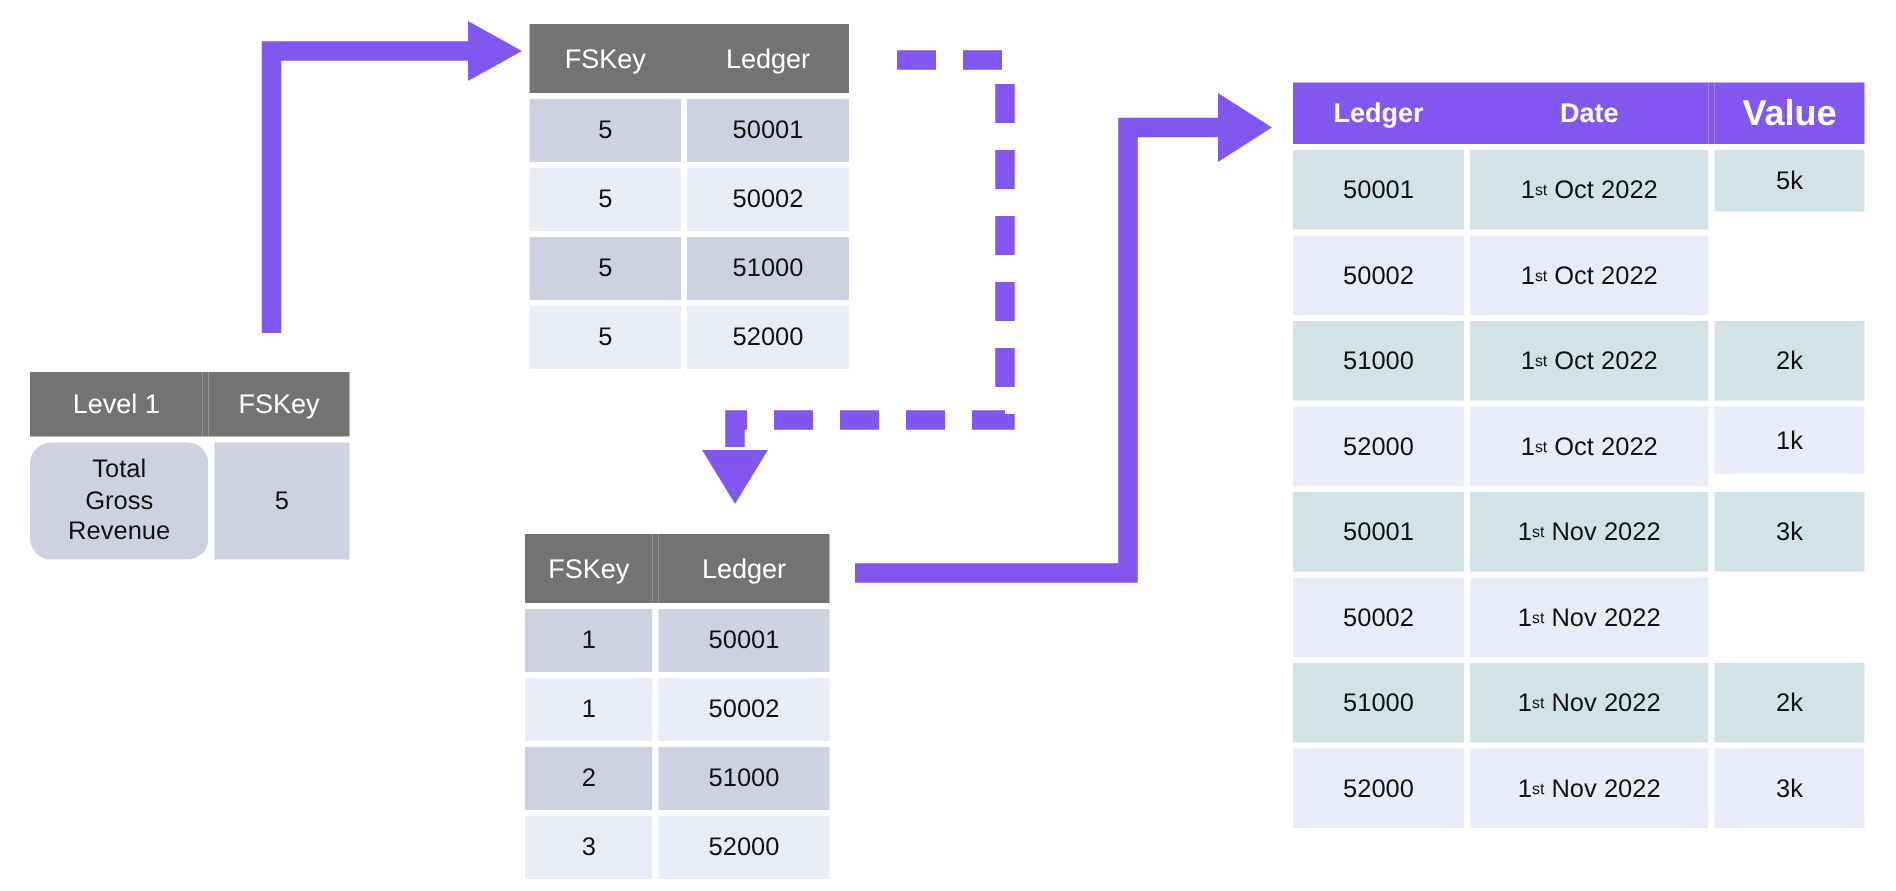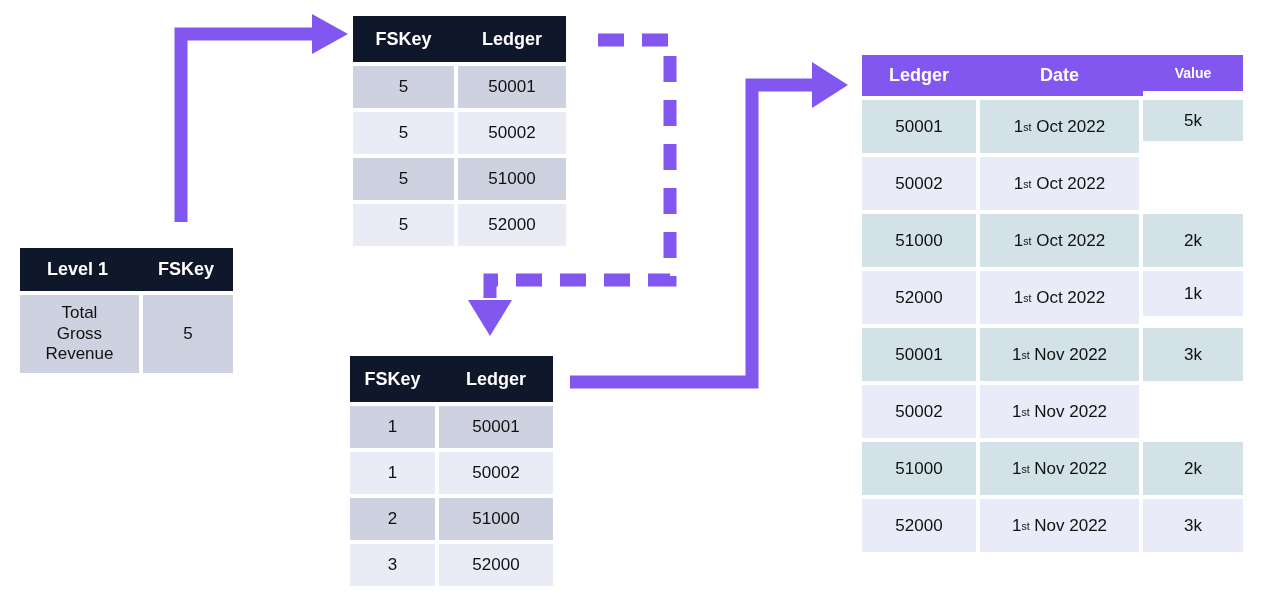--- a/index.html
+++ b/index.html
@@ -37,23 +37,23 @@
     text-align: center;
   }
   .tbl .hdr-row,
   .tbl .row {
     display: flex;
     width: 100%;
   }
 
   
   .hdr-navy > div {
-    background: #0f172a;
+    background: #737373;
     color: #ffffff;
-    font-weight: bold;
+    font-weight: normal;
   }
   
   .hdr-purple > div {
     background: #8257f0;
     color: #ffffff;
     font-weight: bold;
   }
 
   
   .cell-grey-dark { background: #ced2e0; color: #111111; }
@@ -101,21 +101,21 @@
   </svg>
 
   <div class="tbl" style="left:20px; top:225px; width:213px;margin-top:23px;">
     <div class="hdr-row hdr-navy">
       <div style="width:115px; height:43px; font-size:18px;">Level 1</div>
       <div class="gap-col"></div>
       <div style="width:94px; height:43px; font-size:18px;">FSKey</div>
     </div>
     <div class="gap-row"></div>
     <div class="row">
-      <div class="cell-grey-dark multiline" style="width:124px; height:78px; font-size:17px;">
+      <div class="cell-grey-dark multiline" style="width:124px; height:78px; font-size:17px;border-radius:14px;">
         <span>Total</span>
         <span>Gross</span>
         <span>Revenue</span>
       </div>
       <div class="gap-col"></div>
       <div class="cell-grey-dark" style="width:94px; height:78px; font-size:17px;">5</div>
     </div>
   </div>
 
   <div class="tbl" style="left:353px; top:16px; width:213px;">
@@ -189,21 +189,21 @@
       <div class="cell-grey-light" style="width:114px;height:42px;font-size:17px;">52000</div>
     </div>
   </div>
 
   <div class="tbl" style="left:862px; top:55px; width:381px;">
     <div class="hdr-row hdr-purple">
       <div style="width:114px; height:41px; font-size:18px;">Ledger</div>
       <div class="gap-col"></div>
       <div style="width:159px; height:41px; font-size:18px;">Date</div>
       <div class="gap-col"></div>
-      <div style="width:100px; height:36px; font-size:14px;">Value</div>
+      <div style="width:100px; height:41px; font-size:24px;">Value</div>
     </div>
     <div class="gap-row"></div>
 
     <div class="row">
       <div class="cell-blue-dark" style="width:114px;height:53px;font-size:17px;">50001</div>
       <div class="gap-col"></div>
       <div class="cell-blue-dark" style="width:159px;height:53px;font-size:17px;">
         <span>1</span>
           <sup>st</sup>
           <span style="white-space:pre;"> Oct 2022</span>

